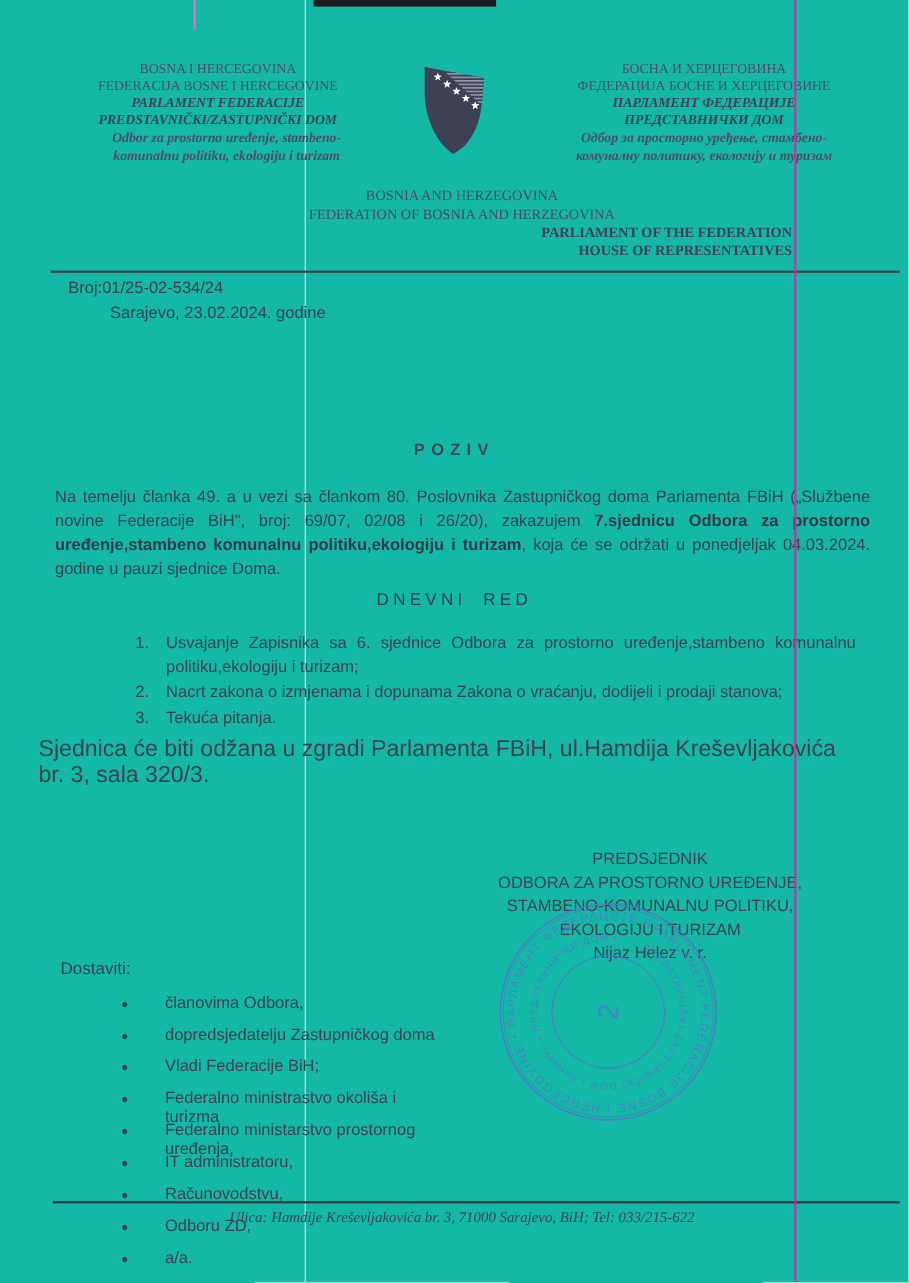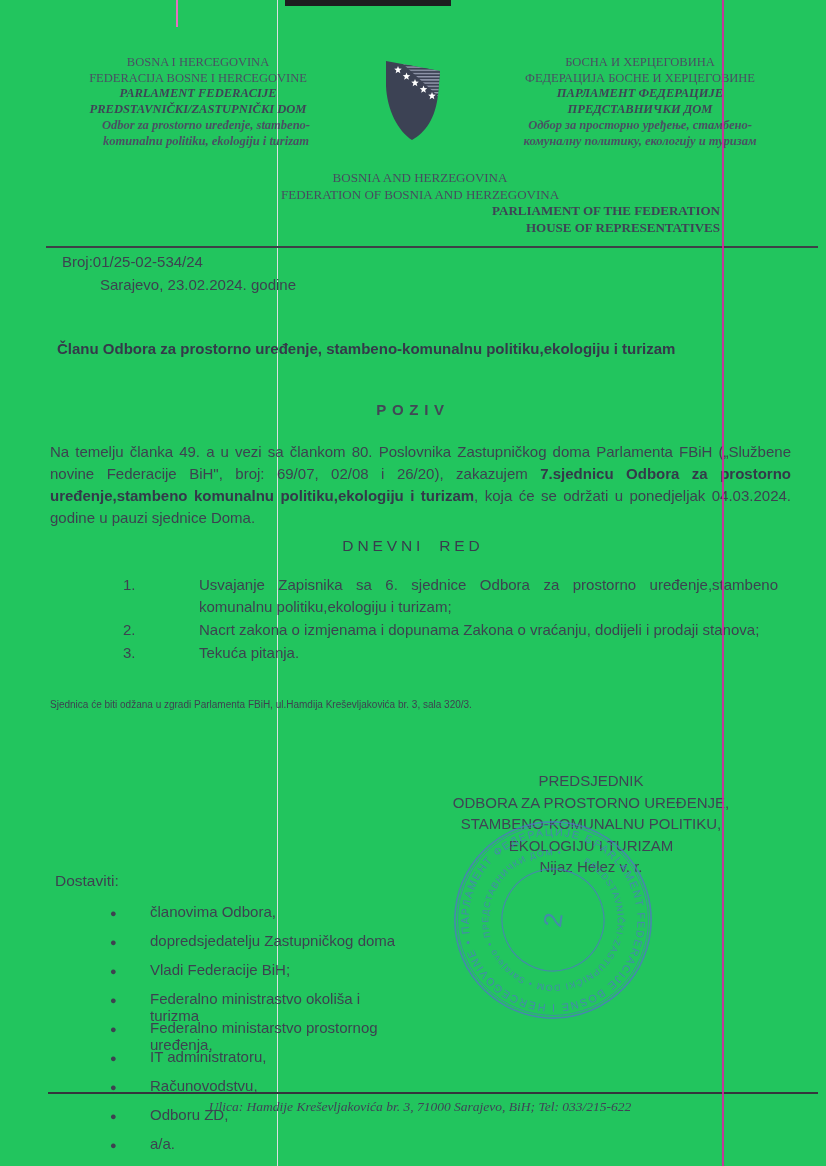--- a/index.html
+++ b/index.html
@@ -1,18 +1,18 @@
 <!DOCTYPE html>
 <html lang="bs"><head>
 <meta charset="utf-8">
 <style>
   html,body{margin:0;padding:0;background:#ffffff;}
   .page{
     position:relative;width:826px;height:1166px;margin:0 auto;
-    background:#22c55e;overflow:hidden;
+    background:#14b8a6;overflow:hidden;
     font-family:"Liberation Sans","DejaVu Sans",sans-serif;
     color:#3d4250;
   }
   
   .crease-v{position:absolute;top:0;left:277px;width:1px;height:1166px;background:#dcdee2;}
   .magenta-v{position:absolute;top:0;left:722px;width:2px;height:1166px;background:#e120a2;opacity:.85;}
   .magenta-tick{position:absolute;top:0;left:176px;width:2px;height:27px;background:#e76ec0;}
   .top-bar{position:absolute;top:0;left:285px;width:166px;height:6px;background:#1d1d1f;}
   
   .hdr-block{position:absolute;top:55px;text-align:center;
@@ -34,22 +34,22 @@
   .recipient{position:absolute;left:57px;top:340px;width:700px;font-size:15px;font-weight:bold;color:#35394a;}
   .poziv-title{position:absolute;left:50px;top:401px;width:726px;text-align:center;
     font-size:15px;font-weight:600;letter-spacing:.38em;color:#424756;}
   .main-par{position:absolute;left:50px;top:441px;width:741px;font-size:15px;line-height:22px;text-align:justify;}
   .main-par b{color:#34394a;}
   .agenda-title{position:absolute;left:50px;top:537px;width:726px;text-align:center;
     font-size:15.5px;font-weight:normal;letter-spacing:.25em;word-spacing:.45em;color:#383d4d;}
   .agenda{position:absolute;left:123px;top:574px;width:655px;font-size:15px;line-height:22px;}
   .agenda-item{display:flex;margin-bottom:1px;}
   .agenda-num{width:28px;flex:0 0 28px;}
-  .agenda-text{flex:1;text-align:justify;margin-left:48px;}
-  .venue{position:absolute;left:50px;top:669px;width:741px;font-size:10px;margin-top:30px;}
+  .agenda-text{flex:1;text-align:justify;}
+  .venue{position:absolute;left:35px;top:669px;width:741px;font-size:21px;}
   
   .signature{position:absolute;left:415px;top:770px;width:352px;text-align:center;
     font-size:15px;line-height:21.5px;color:#3f4454;}
   
   .stamp{position:absolute;left:450px;top:817px;width:206px;height:206px;transform:rotate(118deg);}
   
   .dist-title{position:absolute;left:55px;top:872px;font-size:15.5px;}
   .dist-list{position:absolute;left:110px;top:903px;width:300px;font-size:15px;}
   .dist-item{display:flex;align-items:baseline;height:29px;}
   .dist-bullet{flex:0 0 40px;font-size:11px;color:#3d4250;}
@@ -108,21 +108,20 @@
     <div>FEDERATION OF BOSNIA AND HERZEGOVINA</div>
     <div class="b">PARLIAMENT OF THE FEDERATION</div>
     <div class="b">HOUSE OF REPRESENTATIVES</div>
   </div>
 
   <div class="hdr-rule"></div>
 
   <div class="doc-number">Broj:01/25-02-534/24</div>
   <div class="doc-date">Sarajevo, 23.02.2024. godine</div>
 
-  <div class="recipient">Članu Odbora za prostorno uređenje, stambeno-komunalnu politiku,ekologiju i turizam</div>
 
   <div class="poziv-title">POZIV</div>
 
   <div class="main-par"><span>Na temelju članka 49. a u vezi sa člankom 80. Poslovnika Zastupničkog doma Parlamenta FBiH („Službene novine Federacije BiH", broj: 69/07, 02/08 i 26/20), zakazujem </span><b>7.sjednicu Odbora za prostorno uređenje,stambeno komunalnu politiku,ekologiju i turizam</b><span>, koja će se održati u ponedjeljak 04.03.2024. godine u pauzi sjednice Doma.</span></div>
 
   <div class="agenda-title">DNEVNI RED</div>
   <div class="agenda">
     <div class="agenda-item">
       <span class="agenda-num">1.</span>
       <span class="agenda-text">Usvajanje Zapisnika sa 6. sjednice Odbora za prostorno uređenje,stambeno komunalnu politiku,ekologiju i turizam;</span>

